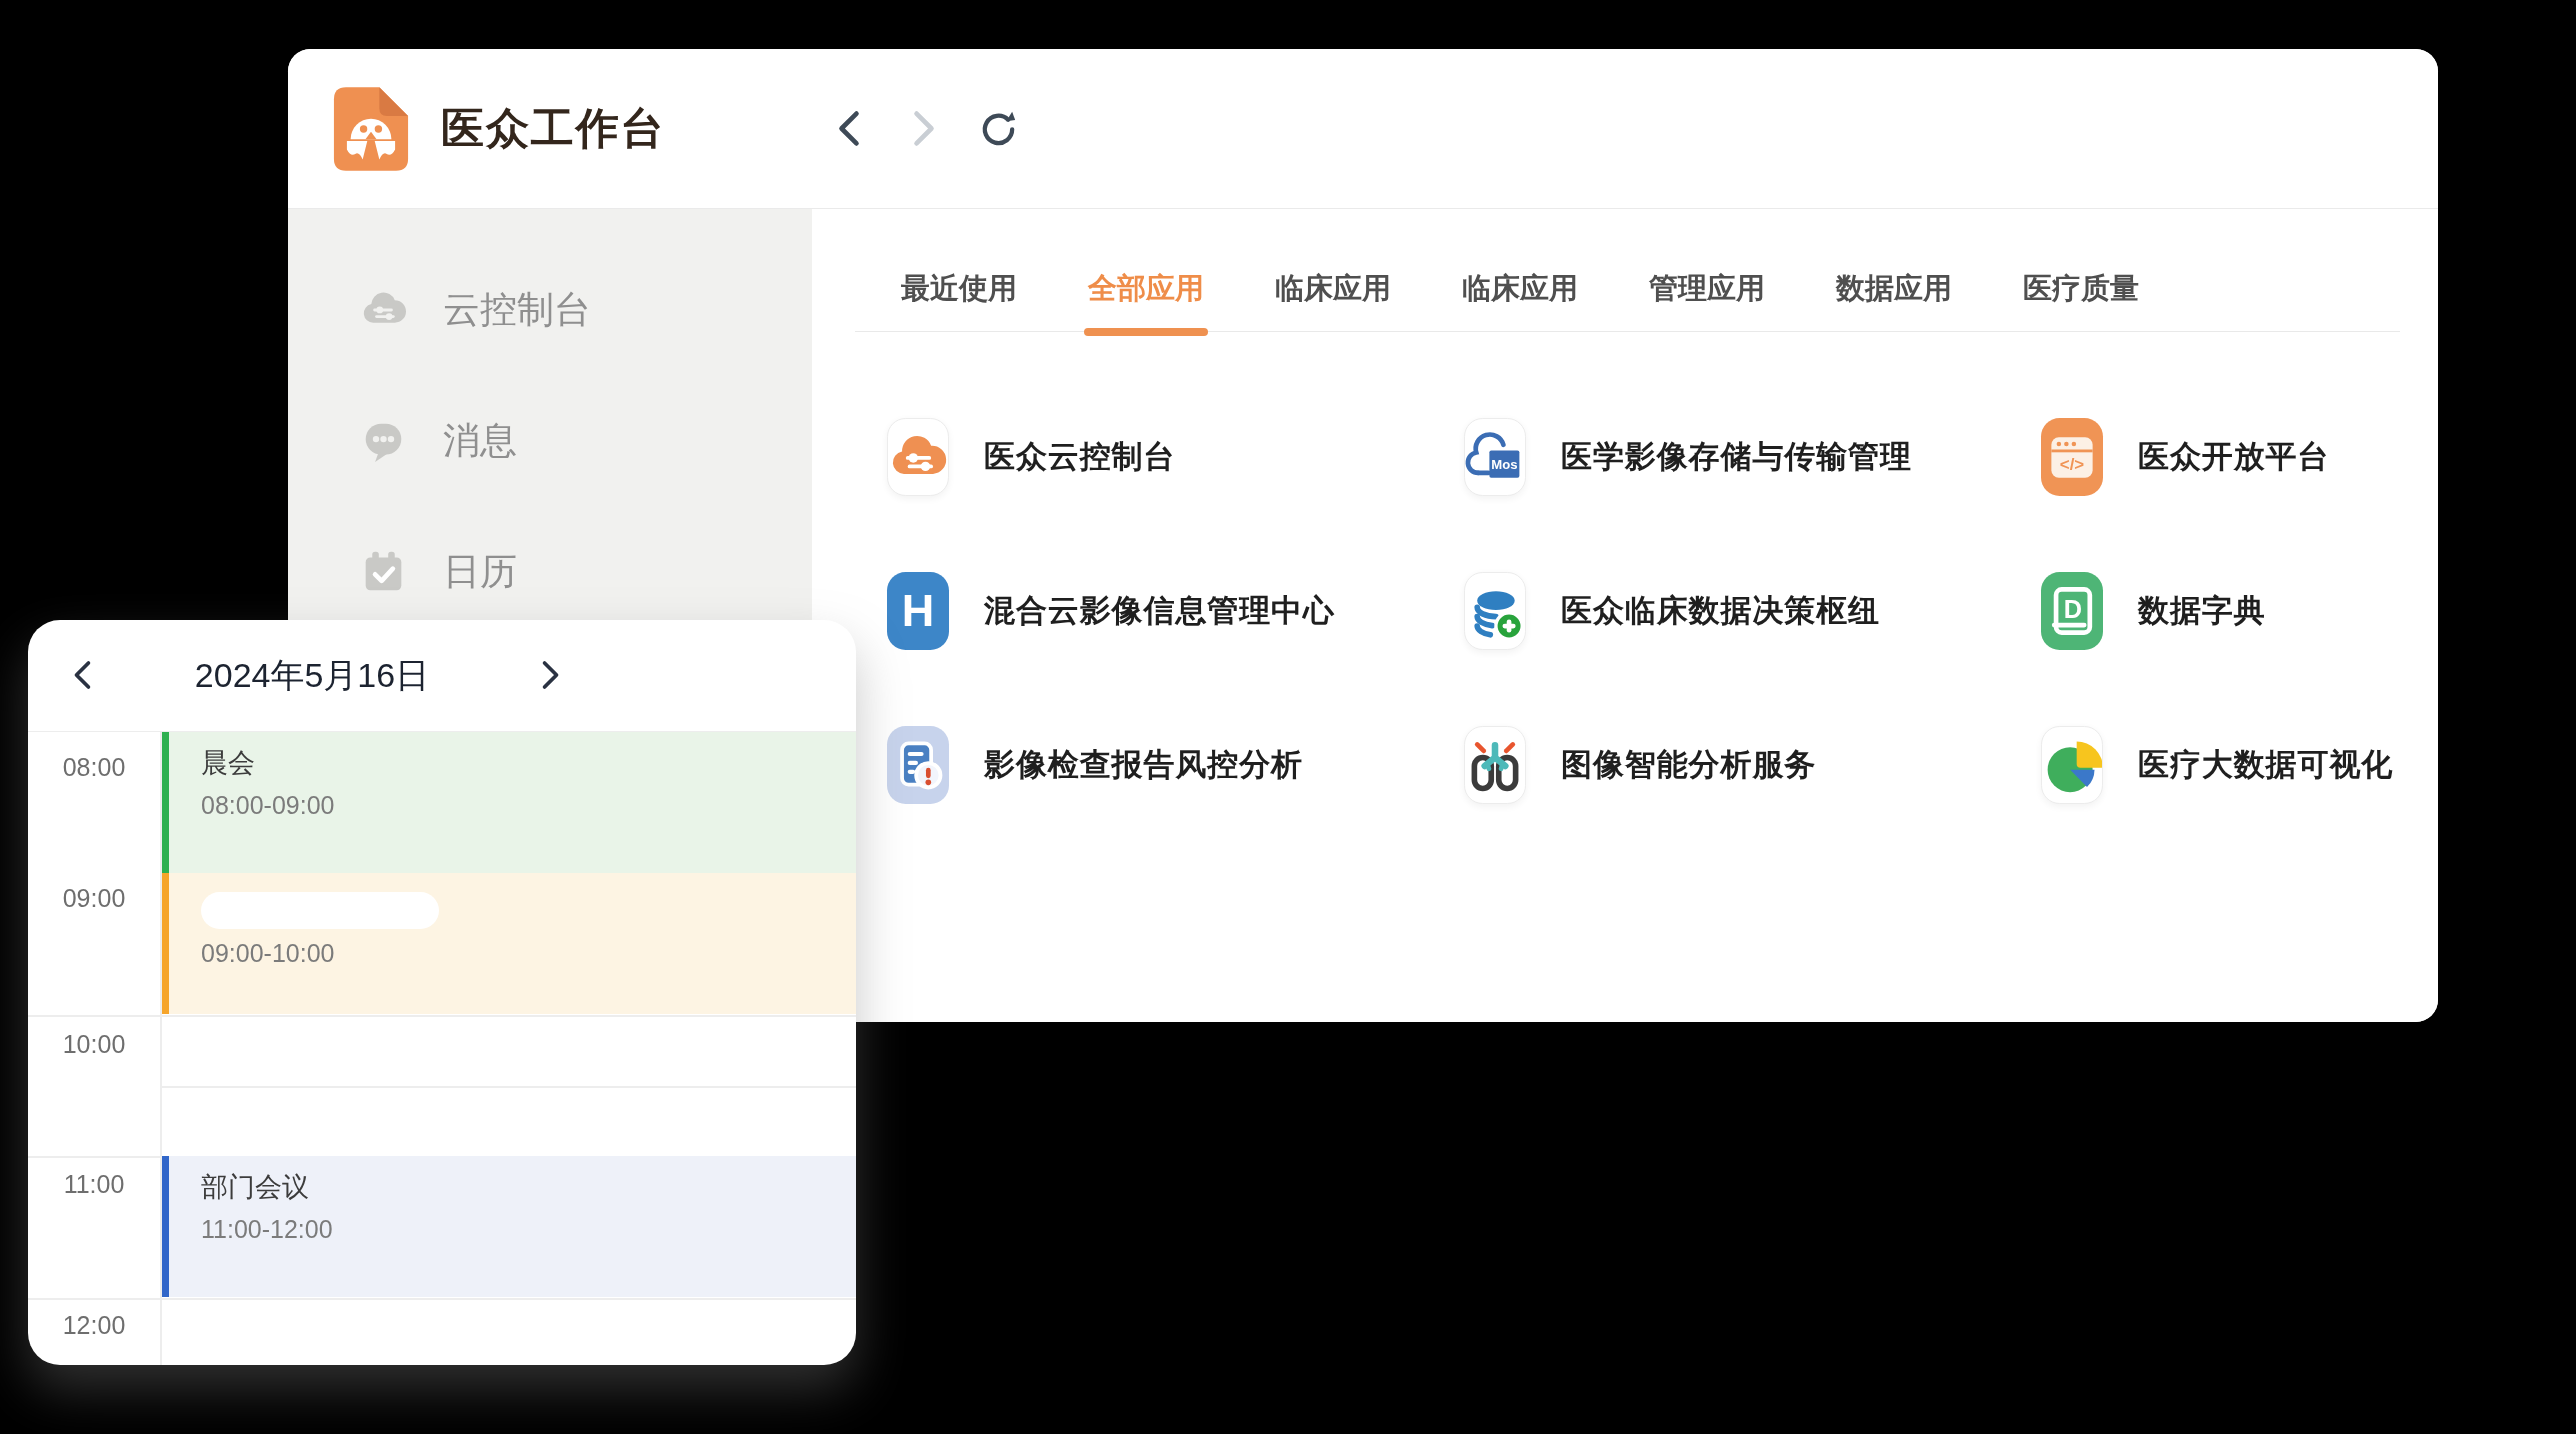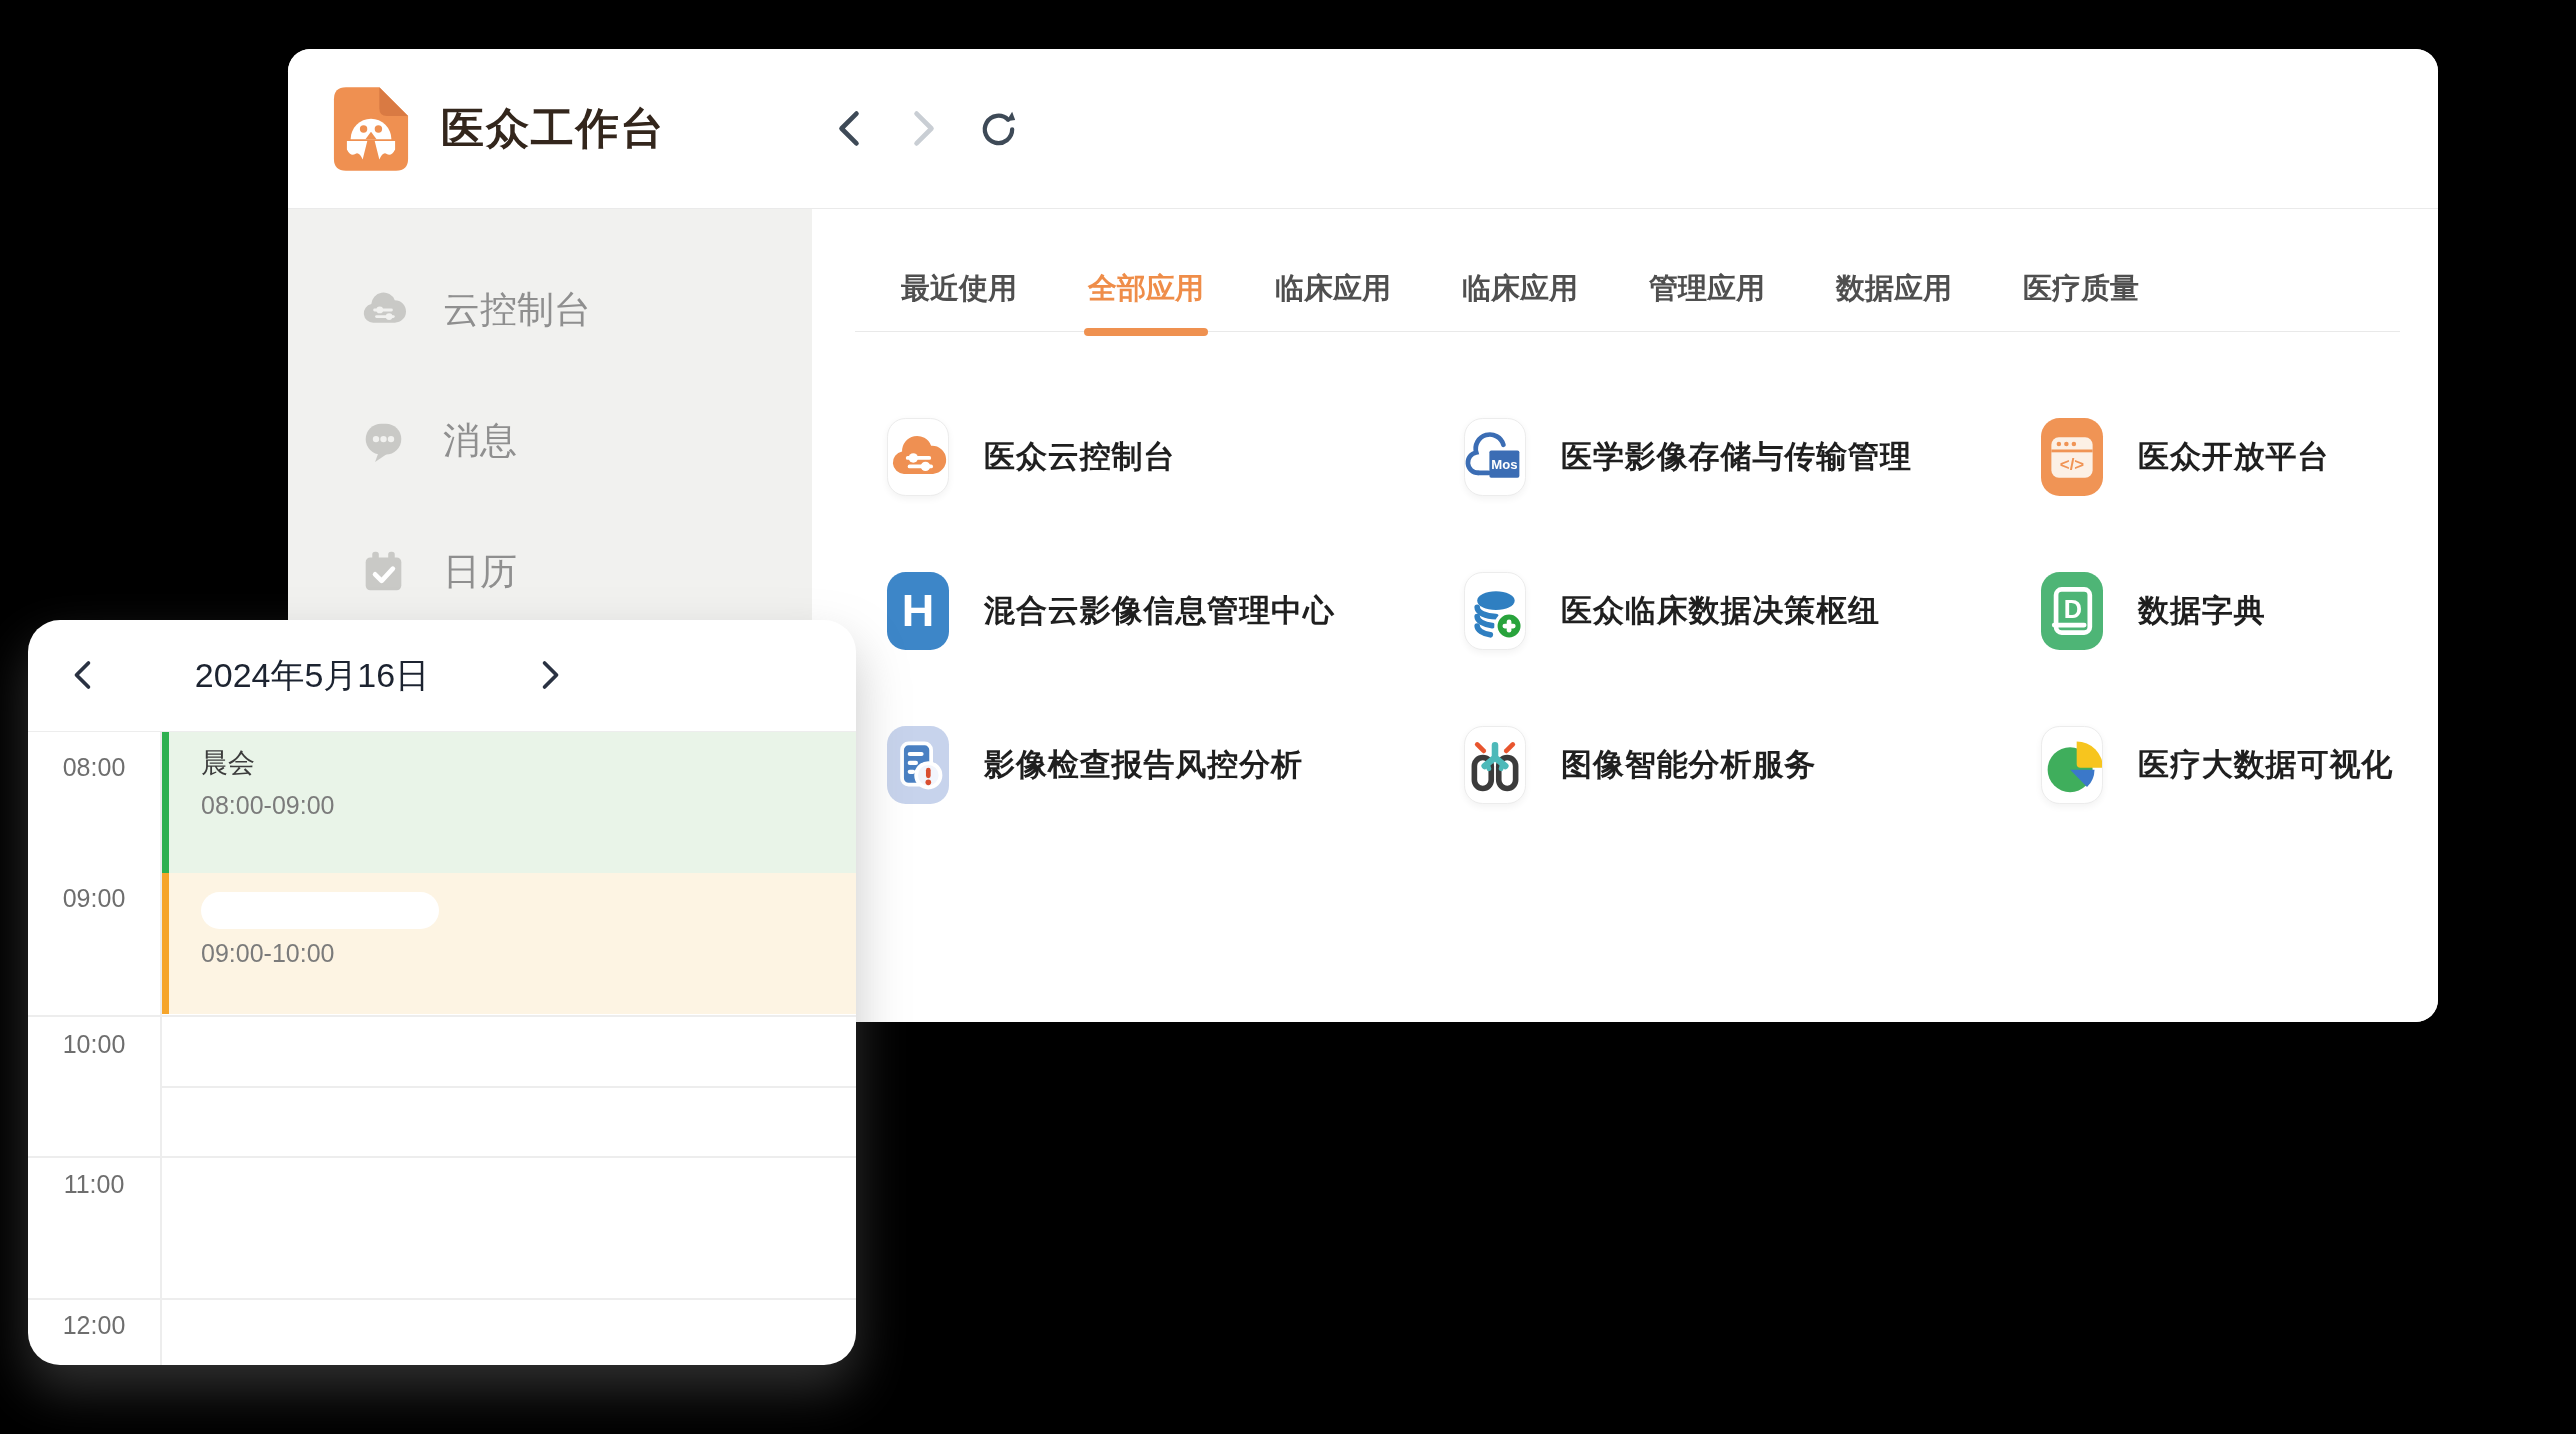--- a/index.html
+++ b/index.html
@@ -304,17 +304,21 @@
       <div class="event green">
         <div class="event-title">晨会</div>
         <div class="event-time">08:00-09:00</div>
       </div>
 
       <div class="event orange">
         <div class="pill"></div>
         <div class="event-time">09:00-10:00</div>
       </div>
 
+      <div class="event blue">
+        <div class="event-title">部门会议</div>
+        <div class="event-time">11:00-12:00</div>
+      </div>
     </div>
   </div>
 
 </div>
 
 
 </body></html>

